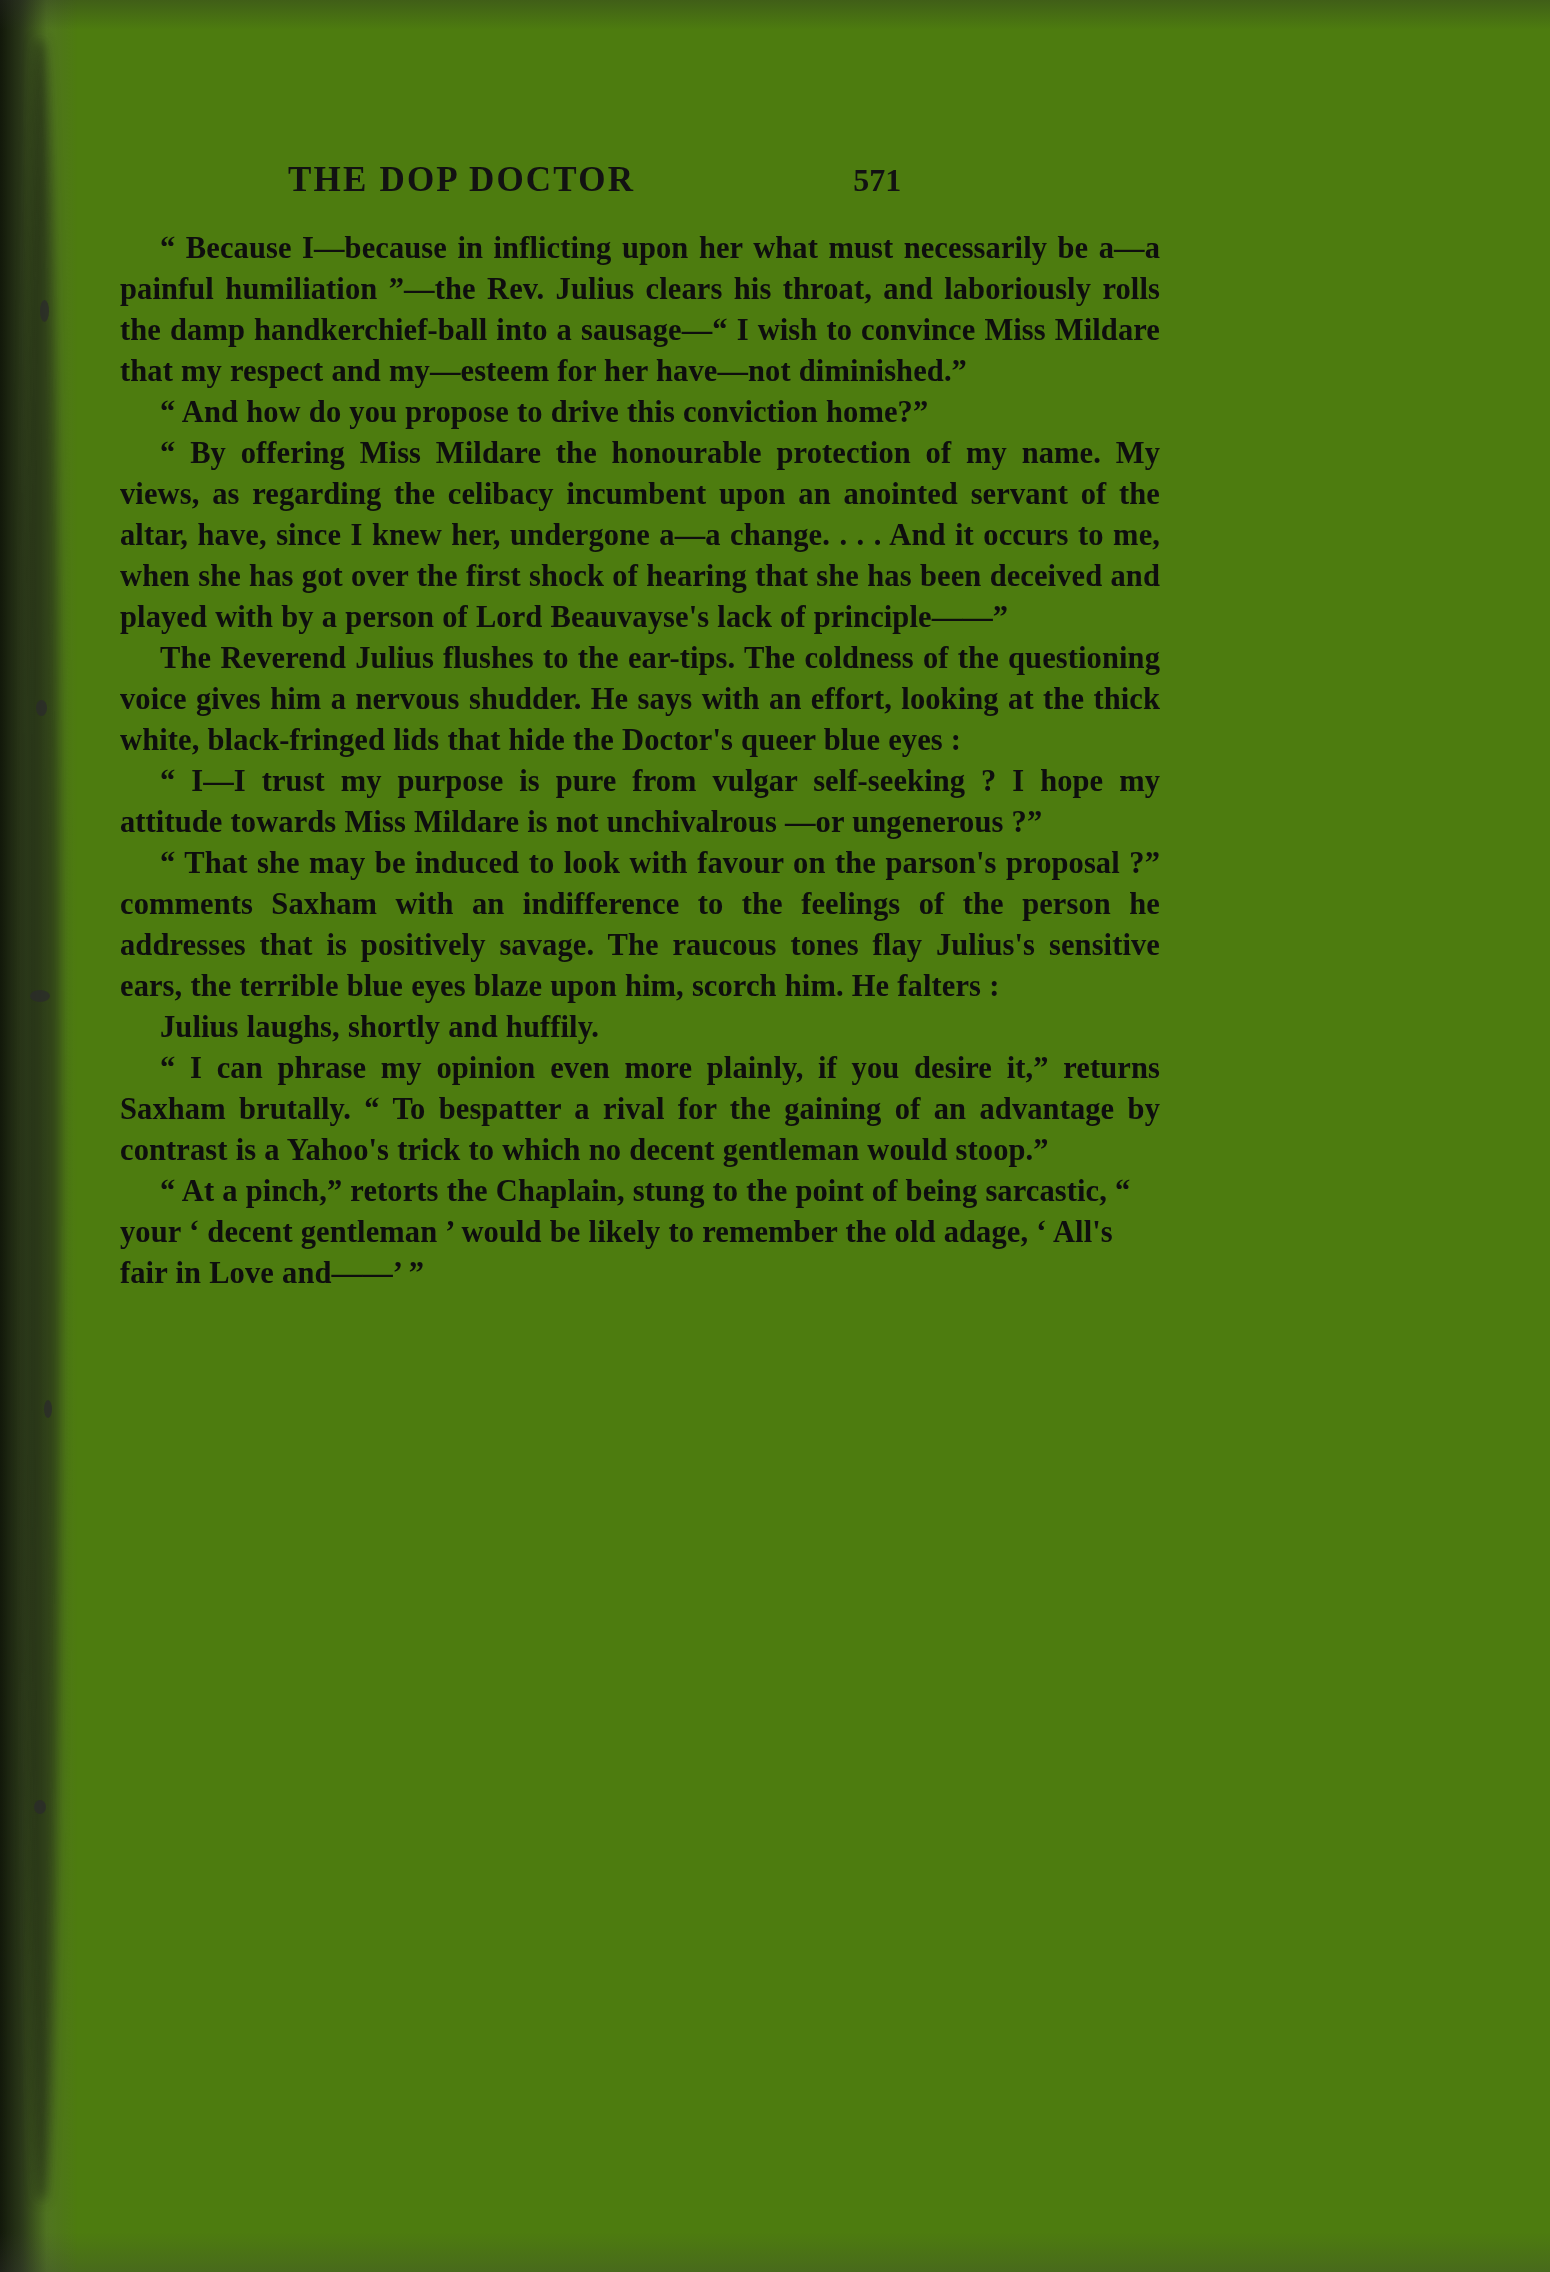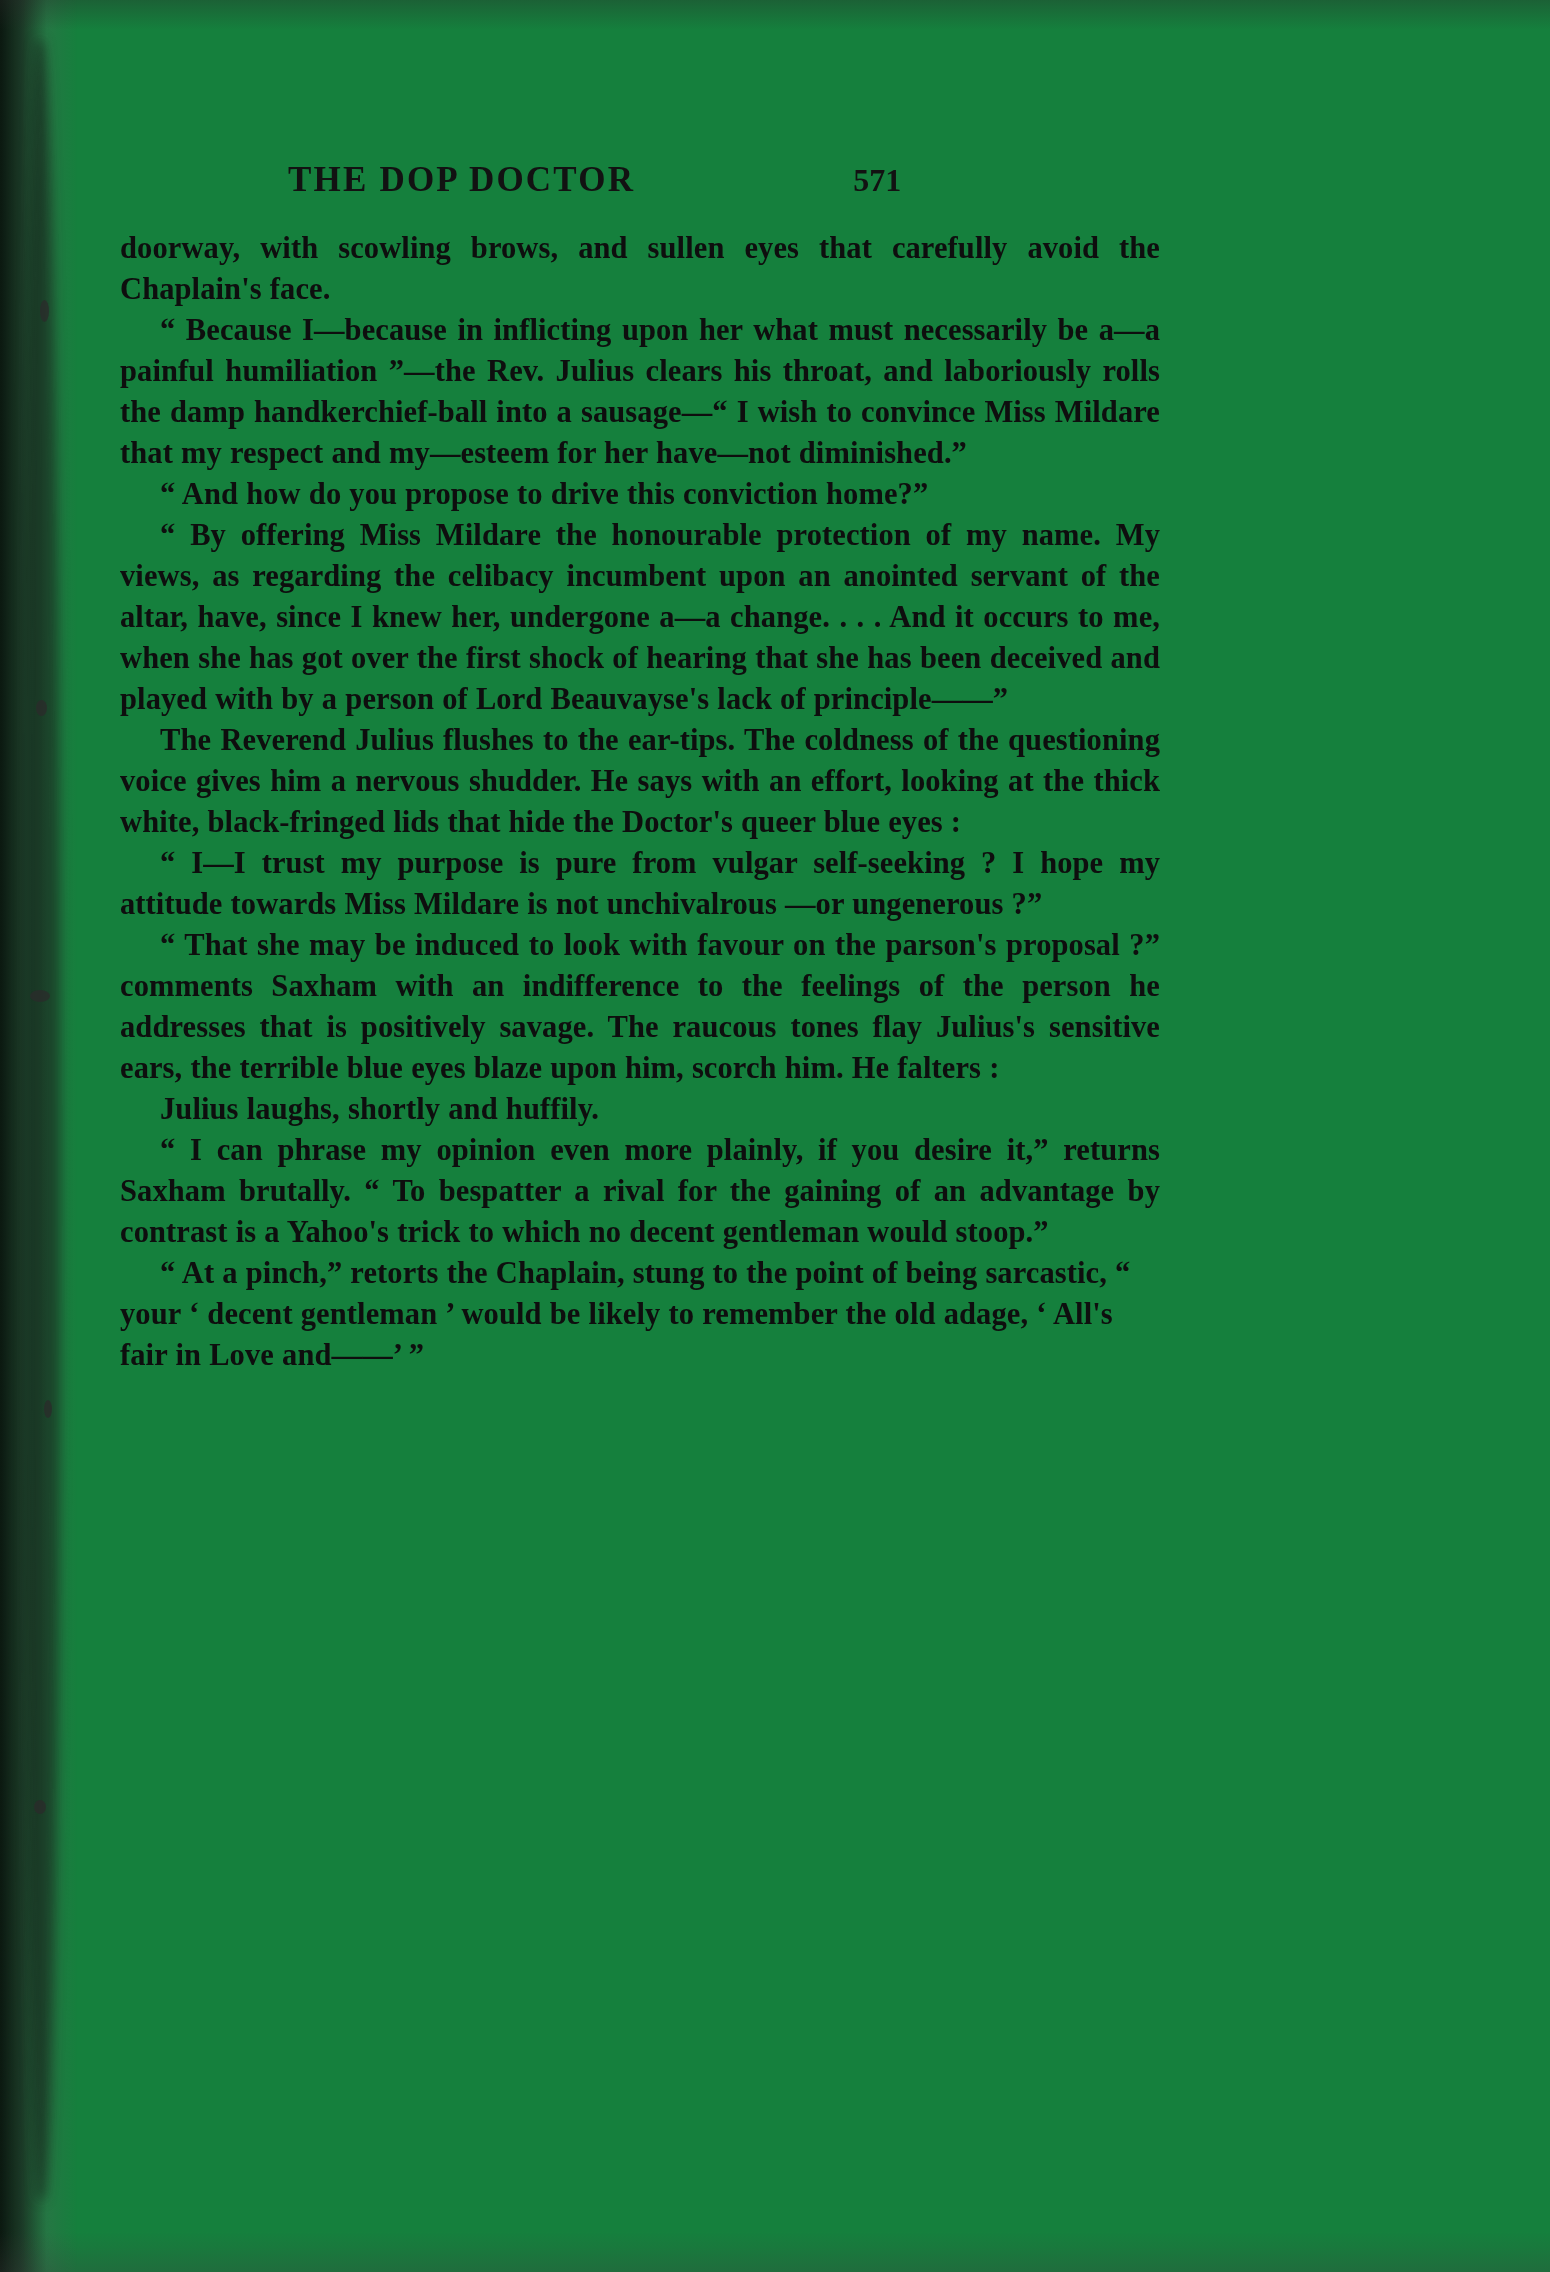--- a/index.html
+++ b/index.html
@@ -4,21 +4,21 @@
 <style>
   html, body {
     margin: 0;
     padding: 0;
     background: #ffffff;
   }
   .page {
     position: relative;
     width: 1550px;
     height: 2272px;
-    background: #15803d;
+    background: #4d7c0f;
     overflow: hidden;
     font-family: "Liberation Serif", serif;
   }
 
   
   .scan-edge-left {
     position: absolute;
     left: 0;
     top: 0;
     width: 78px;
@@ -123,21 +123,20 @@
   <div class="speck" style="left:34px;top:1800px;width:12px;height:14px;"></div>
 
   <div class="content">
 
     <div class="running-head">
       <span class="running-title">THE DOP DOCTOR</span>
       <span class="folio">571</span>
     </div>
 
     <div class="body-text">
-      <p>doorway, with scowling brows, and sullen eyes that carefully avoid the Chaplain's face.</p>
       <p class="indent">“ Because I—because in inflicting upon her what must necessarily be a—a painful humiliation ”—the Rev. Julius clears his throat, and laboriously rolls the damp handkerchief-ball into a sausage—“ I wish to convince Miss Mildare that my respect and my—esteem for her have—not diminished.”</p>
       <p class="indent">“ And how do you propose to drive this conviction home?”</p>
       <p class="indent">“ By offering Miss Mildare the honourable protection of my name.   My views, as regarding the celibacy incumbent upon an anointed servant of the altar, have, since I knew her, undergone a—a change. . . .   And it occurs to me, when she has got over the first shock of hearing that she has been deceived and played with by a person of Lord Beauvayse's lack of principle——”</p>
       <p class="indent">The Reverend Julius flushes to the ear-tips.   The coldness of the questioning voice gives him a nervous shudder. He says with an effort, looking at the thick white, black-fringed lids that hide the Doctor's queer blue eyes :</p>
       <p class="indent">“ I—I trust my purpose is pure from vulgar self-seeking ? I hope my attitude towards Miss Mildare is not unchivalrous —or ungenerous ?”</p>
       <p class="indent">“ That she may be induced to look with favour on the parson's proposal ?” comments Saxham with an indifference to the feelings of the person he addresses that is positively savage.   The raucous tones flay Julius's sensitive ears, the terrible blue eyes blaze upon him, scorch him.   He falters :</p>
       <p class="indent">Julius laughs, shortly and huffily.</p>
       <p class="indent">“ I can phrase my opinion even more plainly, if you desire it,” returns Saxham brutally.   “ To bespatter a rival for the gaining of an advantage by contrast is a Yahoo's trick to which no decent gentleman would stoop.”</p>
       <p class="indent last">“ At a pinch,” retorts the Chaplain, stung to the point of being sarcastic, “ your ‘ decent gentleman ’ would be likely to remember the old adage, ‘ All's fair in Love and——’ ”</p>
     </div>

